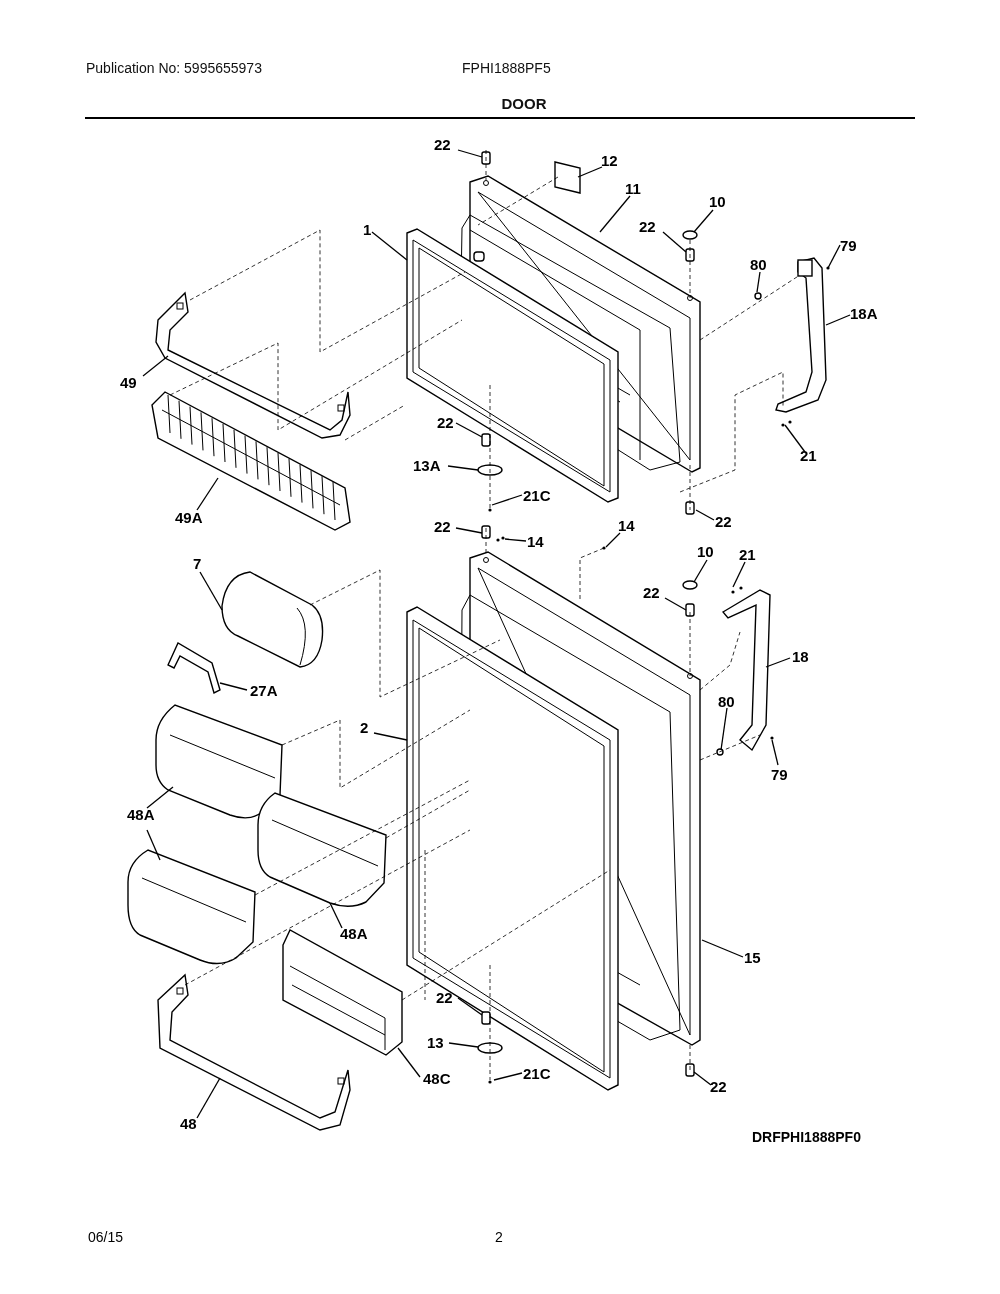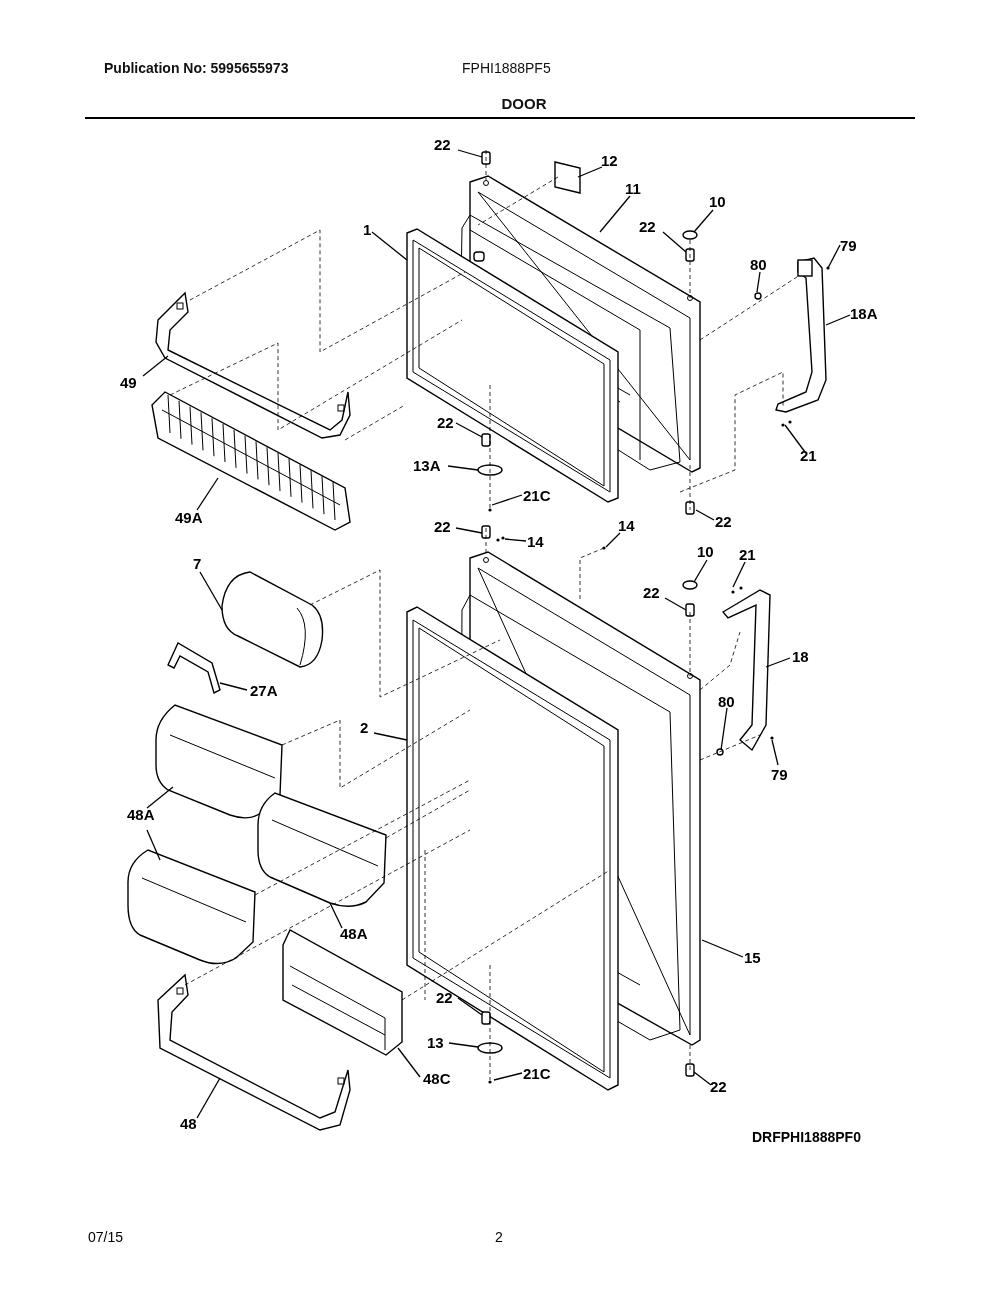--- a/index.html
+++ b/index.html
@@ -1,18 +1,18 @@
 <!DOCTYPE html>
 <html><head>
 <meta charset="utf-8">
 <style>
   html, body { margin: 0; padding: 0; background: #ffffff; }
   body { width: 1000px; height: 1294px; position: relative; overflow: hidden; font-family: "Liberation Sans", sans-serif; color: #000; }
   .hdr { position: absolute; font-size: 14px; color: #111; }
-  #pub { left: 104px; top: 60px; font-weight: bold; }
+  #pub { left: 86px; top: 60px; }
   #model { left: 462px; top: 60px; }
   #title { left: 4px; width: 1000px; top: 95px; text-align: center; font-weight: bold; font-size: 15px; padding-left: 20px; }
   #rule { position: absolute; left: 85px; top: 117px; width: 830px; height: 2px; background: #000; }
   #foot-date { position: absolute; left: 88px; top: 1229px; font-size: 14px; }
   #foot-page { position: absolute; left: 495px; top: 1229px; font-size: 14px; }
   #diagram { position: absolute; left: 0; top: 0; }
   svg text { font-family: "Liberation Sans", sans-serif; font-weight: bold; font-size: 15px; fill: #000; }
   .part { fill: #fff; stroke: #000; stroke-width: 1.4; }
   .thin { fill: none; stroke: #000; stroke-width: 1; }
   .dash { fill: none; stroke: #000; stroke-width: 0.8; stroke-dasharray: 4 3; }
@@ -292,14 +292,14 @@
     <text x="436" y="1003">22</text>
     <text x="427" y="1048">13</text>
     <text x="423" y="1084">48C</text>
     <text x="523" y="1079">21C</text>
     <text x="710" y="1092">22</text>
     <text x="180" y="1129">48</text>
     <text x="752" y="1142" style="font-size:14px">DRFPHI1888PF0</text>
   </g>
 </svg>
 
-<div id="foot-date">07/15</div>
+<div id="foot-date">06/15</div>
 <div id="foot-page">2</div>
 
 </body></html>

